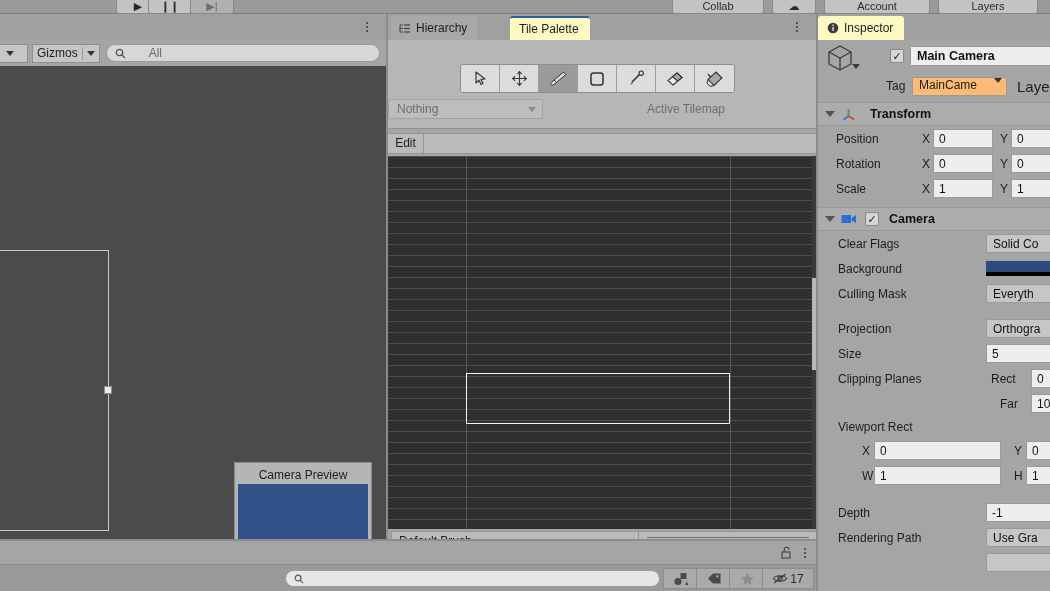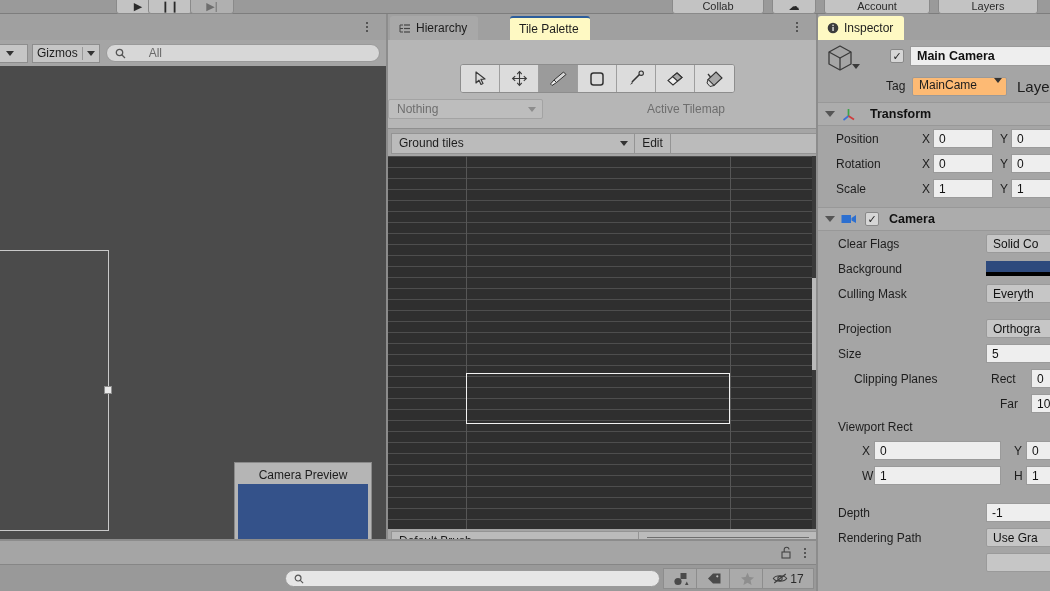--- a/index.html
+++ b/index.html
@@ -404,24 +404,20 @@
       <div id="active-tilemap-row">
         <div id="at-drop">
           <span>Nothing</span>
           <span class="caret" style="border-top-color:#8d8d8d;"></span>
         </div>
         <div id="at-label">Active Tilemap</div>
       </div>
     </div>
 
     <div id="tp-palrow">
-      <div id="pal-drop">
-        <span>Ground tiles</span>
-        <span class="caret"></span>
-      </div>
       <div id="pal-edit">Edit</div>
       <div id="pal-rest"></div>
     </div>
 
     <div id="tp-grid">
       <div id="grid-lines">
           <div class="gline-h" style="top: 0px;"></div>
           <div class="gline-h" style="top: 11px;"></div>
           <div class="gline-h" style="top: 22px;"></div>
           <div class="gline-h" style="top: 33px;"></div>
@@ -572,21 +568,21 @@
 
       <div class="row">
         <span class="lbl" style="position:absolute;left:20px;">Projection</span>
         <div class="drop" style="position:absolute;left:168px;width:100px;">Orthogra</div>
       </div>
       <div class="row">
         <span class="lbl" style="position:absolute;left:20px;">Size</span>
         <div class="field" style="position:absolute;left:168px;width:100px;">5</div>
       </div>
       <div class="row">
-        <span class="lbl" style="position:absolute;left:36px;">Clipping Planes</span>
+        <span class="lbl" style="position:absolute;left:20px;">Clipping Planes</span>
         <span class="lbl" style="position:absolute;left:173px;">Rect</span>
         <div class="field" style="position:absolute;left:213px;width:60px;">0</div>
       </div>
       <div class="row">
         <span class="lbl" style="position:absolute;left:182px;">Far</span>
         <div class="field" style="position:absolute;left:213px;width:60px;">10</div>
       </div>
 
       <div class="row" style="height:22px;">
         <span class="lbl" style="position:absolute;left:20px;">Viewport Rect</span>

